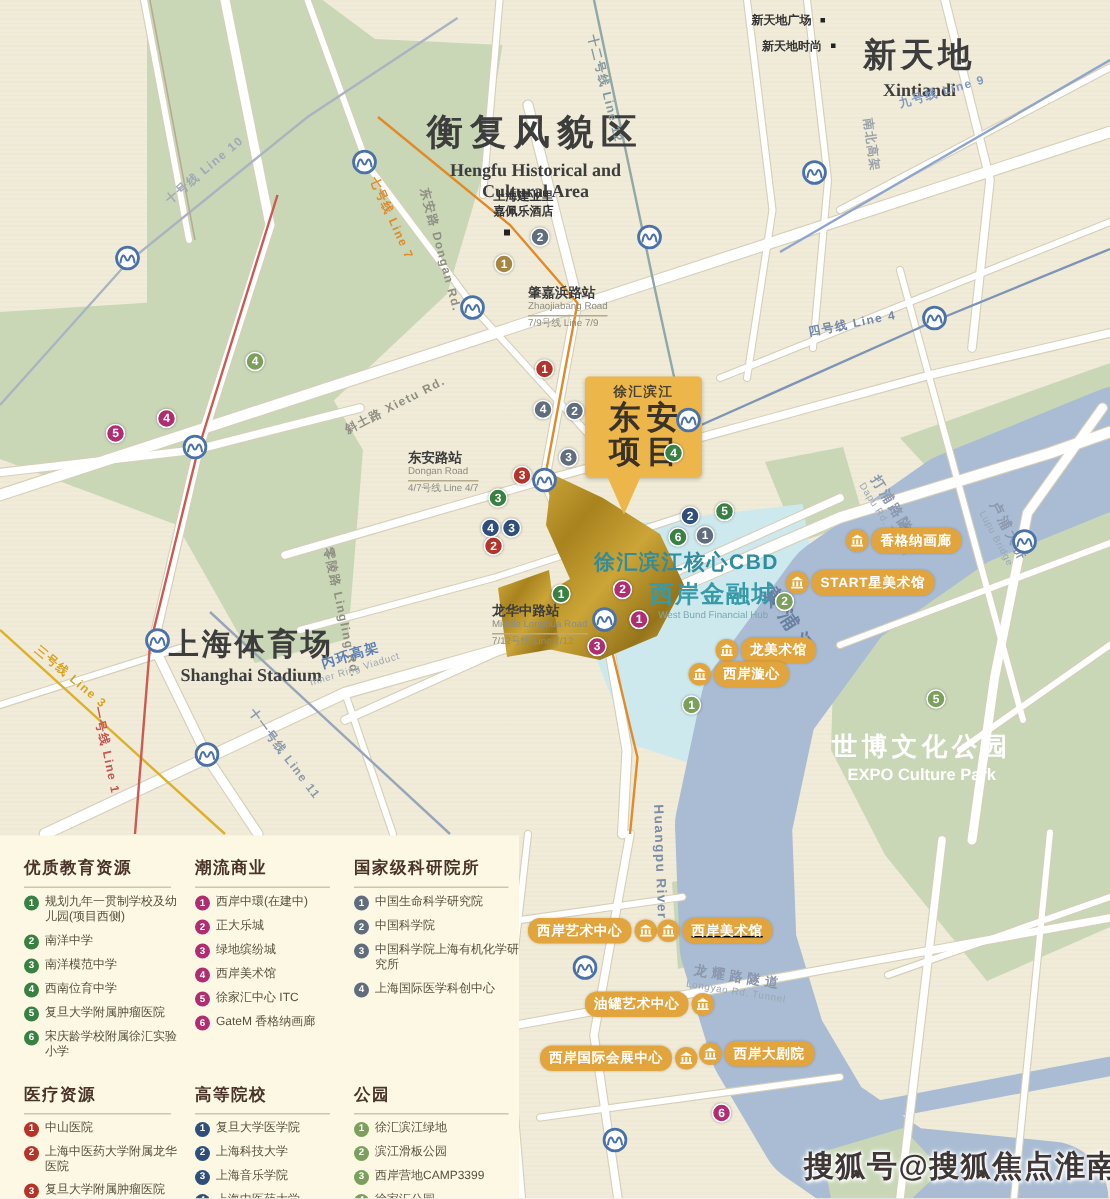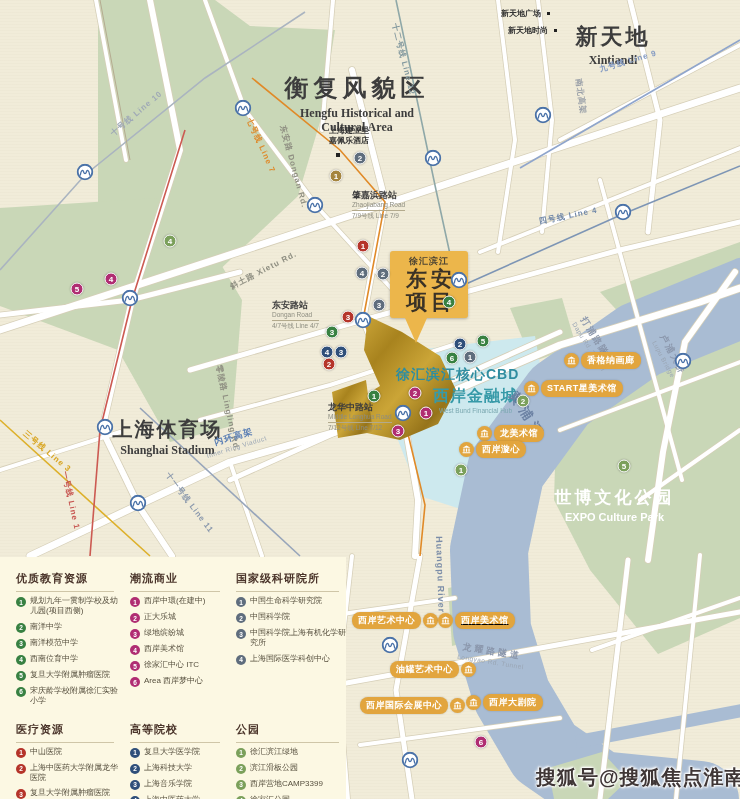--- a/index.html
+++ b/index.html
@@ -465,21 +465,21 @@
           <li>
             <span class="num" style="background: rgb(176, 45, 114);">4</span>
             <span class="txt">西岸美术馆</span>
           </li>
           <li>
             <span class="num" style="background: rgb(176, 45, 114);">5</span>
             <span class="txt">徐家汇中心 ITC</span>
           </li>
           <li>
             <span class="num" style="background: rgb(176, 45, 114);">6</span>
-            <span class="txt">Area 西岸梦中心</span>
+            <span class="txt">GateM 香格纳画廊</span>
           </li>
         </ul>
       </div>
       <div class="lsec">
         <h4>国家级科研院所</h4>
         <ul>
           <li>
             <span class="num" style="background: rgb(95, 109, 125);">1</span>
             <span class="txt">中国生命科学研究院</span>
           </li>

